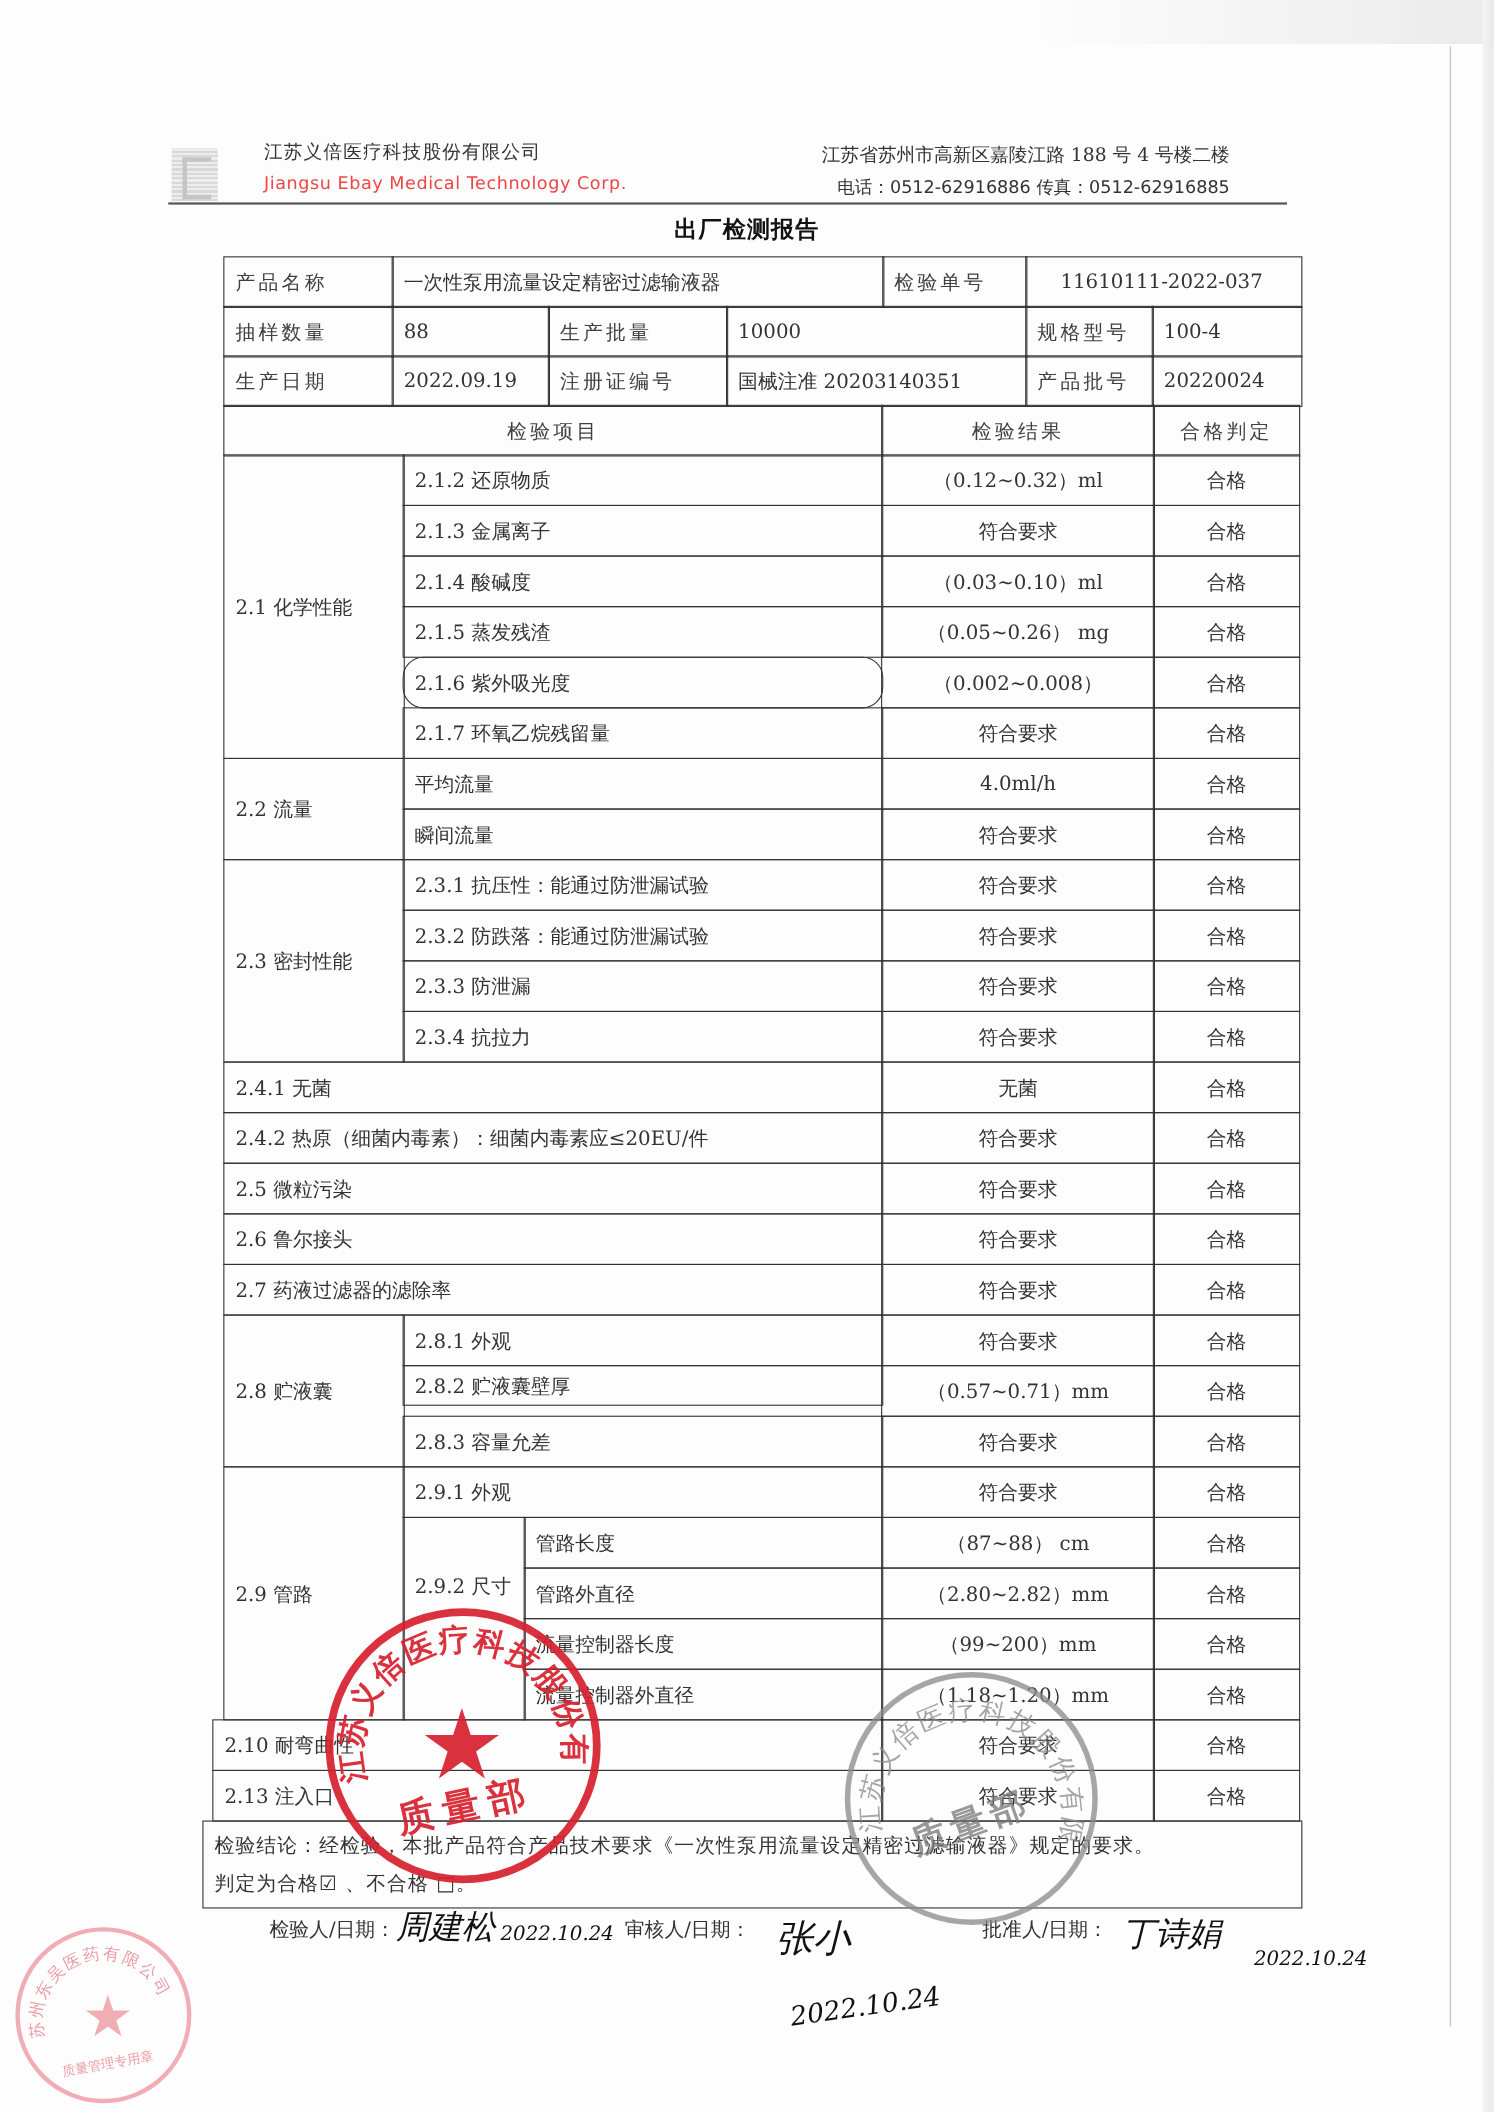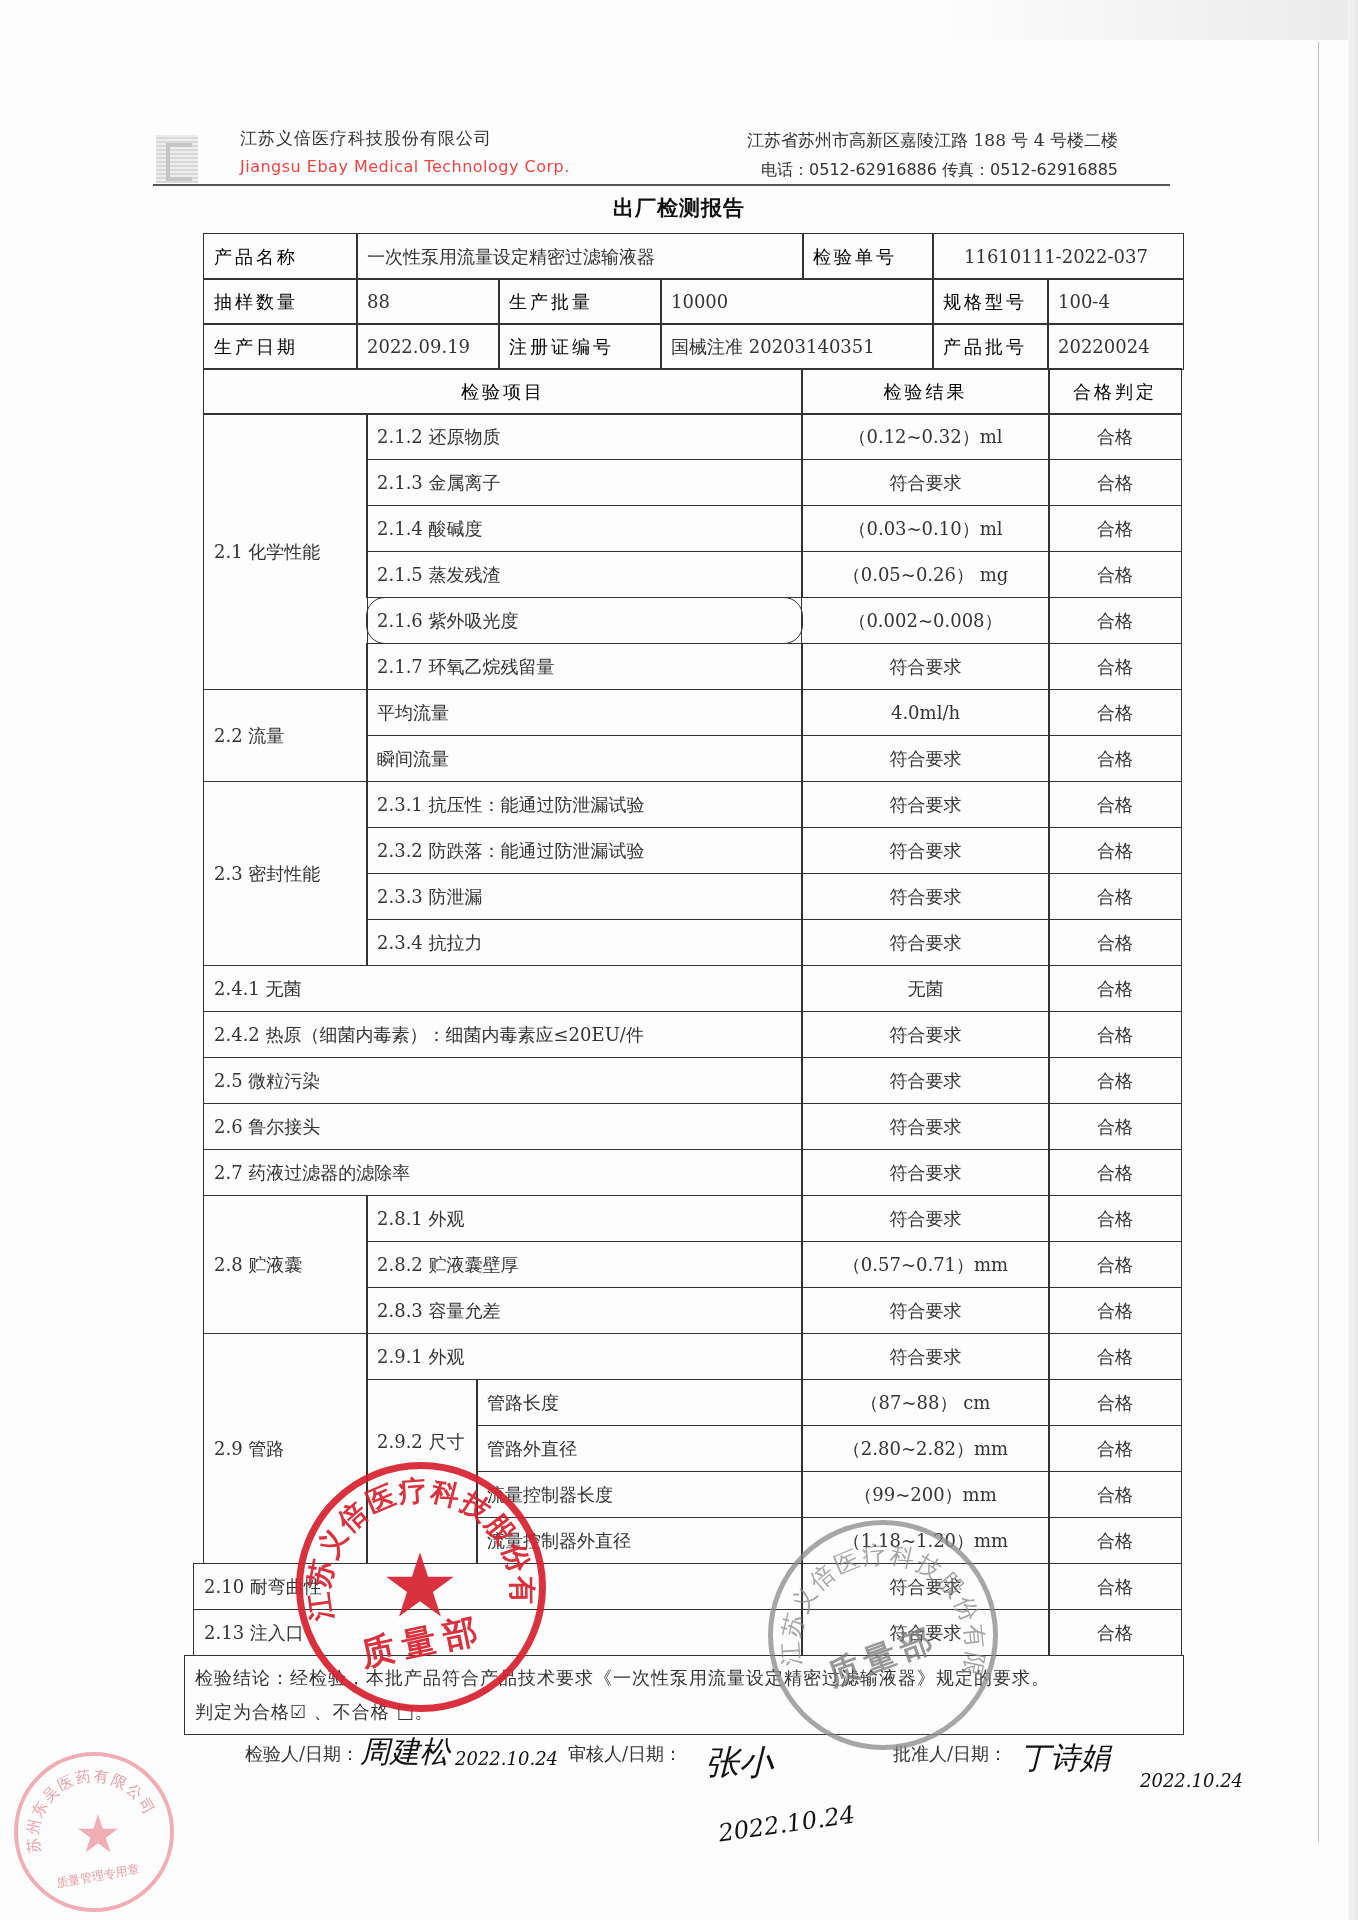--- a/index.html
+++ b/index.html
@@ -26,21 +26,21 @@
   .tel { position:absolute; right:52px; top:35px; font-size:16px; color:#333; font-family:"DejaVu Sans",sans-serif; }
   .head-rule { position:absolute; left:153px; top:184px; width:1017px; height:2px; background:#555; }
 
   .title { position:absolute; left:0; width:1358px; top:194px; text-align:center;
     font-size:21px; font-weight:bold; font-family:"DejaVu Sans",sans-serif; color:#111; letter-spacing:1px; }
 
   
   .cell { position:absolute; border:1.5px solid #333; box-sizing:border-box; display:flex; align-items:center;
     font-size:18px; color:#333; padding:0 10px; white-space:nowrap; }
   .c { justify-content:center; }
-  .lbl { letter-spacing:3px; color:#000000; }
+  .lbl { letter-spacing:3px; color:#404040; }
 
   .stamp-red {
     position:absolute; left:296px; top:1462px; width:250px; height:250px; border-radius:50%;
     border:7px solid #d8202f; box-sizing:border-box; opacity:.92; pointer-events:none;
   }
   .stamp-red .star { position:absolute; left:72px; top:72px; width:90px; height:90px; color:#d8202f; font-size:88px; line-height:90px; text-align:center; }
   .stamp-red .ring-text { position:absolute; left:0; top:0; width:236px; height:236px; }
   .stamp-red .dept { position:absolute; left:20px; top:150px; width:200px; text-align:center; font-size:34px; color:#d8202f; font-weight:bold; letter-spacing:8px; font-family:"DejaVu Sans",sans-serif; transform:rotate(-12deg); }
 
   .stamp-gray {
@@ -178,21 +178,21 @@
   <div class="cell" style="left:203px;top:1149px;width:600px;height:47px;">2.7 药液过滤器的滤除率</div>
   <div class="cell c" style="left:801px;top:1149px;width:249px;height:47px;">符合要求</div>
   <div class="cell c" style="left:1048px;top:1149px;width:134px;height:47px;">合格</div>
 
   <div class="cell" style="left:203px;top:1195px;width:165px;height:139px;">2.8 贮液囊</div>
 
   <div class="cell" style="left:366px;top:1195px;width:437px;height:47px;">2.8.1 外观</div>
   <div class="cell c" style="left:801px;top:1195px;width:249px;height:47px;">符合要求</div>
   <div class="cell c" style="left:1048px;top:1195px;width:134px;height:47px;">合格</div>
 
-  <div class="cell" style="left:366px;top:1241px;width:437px;height:47px;">2.8.2 贮液囊壁厚</div>
+  <div class="cell" style="left:366px;top:1241px;width:437px;height:37px;">2.8.2 贮液囊壁厚</div>
   <div class="cell c" style="left:801px;top:1241px;width:249px;height:47px;">（0.57~0.71）mm</div>
   <div class="cell c" style="left:1048px;top:1241px;width:134px;height:47px;">合格</div>
 
   <div class="cell" style="left:366px;top:1287px;width:437px;height:47px;">2.8.3 容量允差</div>
   <div class="cell c" style="left:801px;top:1287px;width:249px;height:47px;">符合要求</div>
   <div class="cell c" style="left:1048px;top:1287px;width:134px;height:47px;">合格</div>
 
   <div class="cell" style="left:203px;top:1333px;width:165px;height:231px;">2.9 管路</div>
 
   <div class="cell" style="left:366px;top:1333px;width:437px;height:47px;">2.9.1 外观</div>

